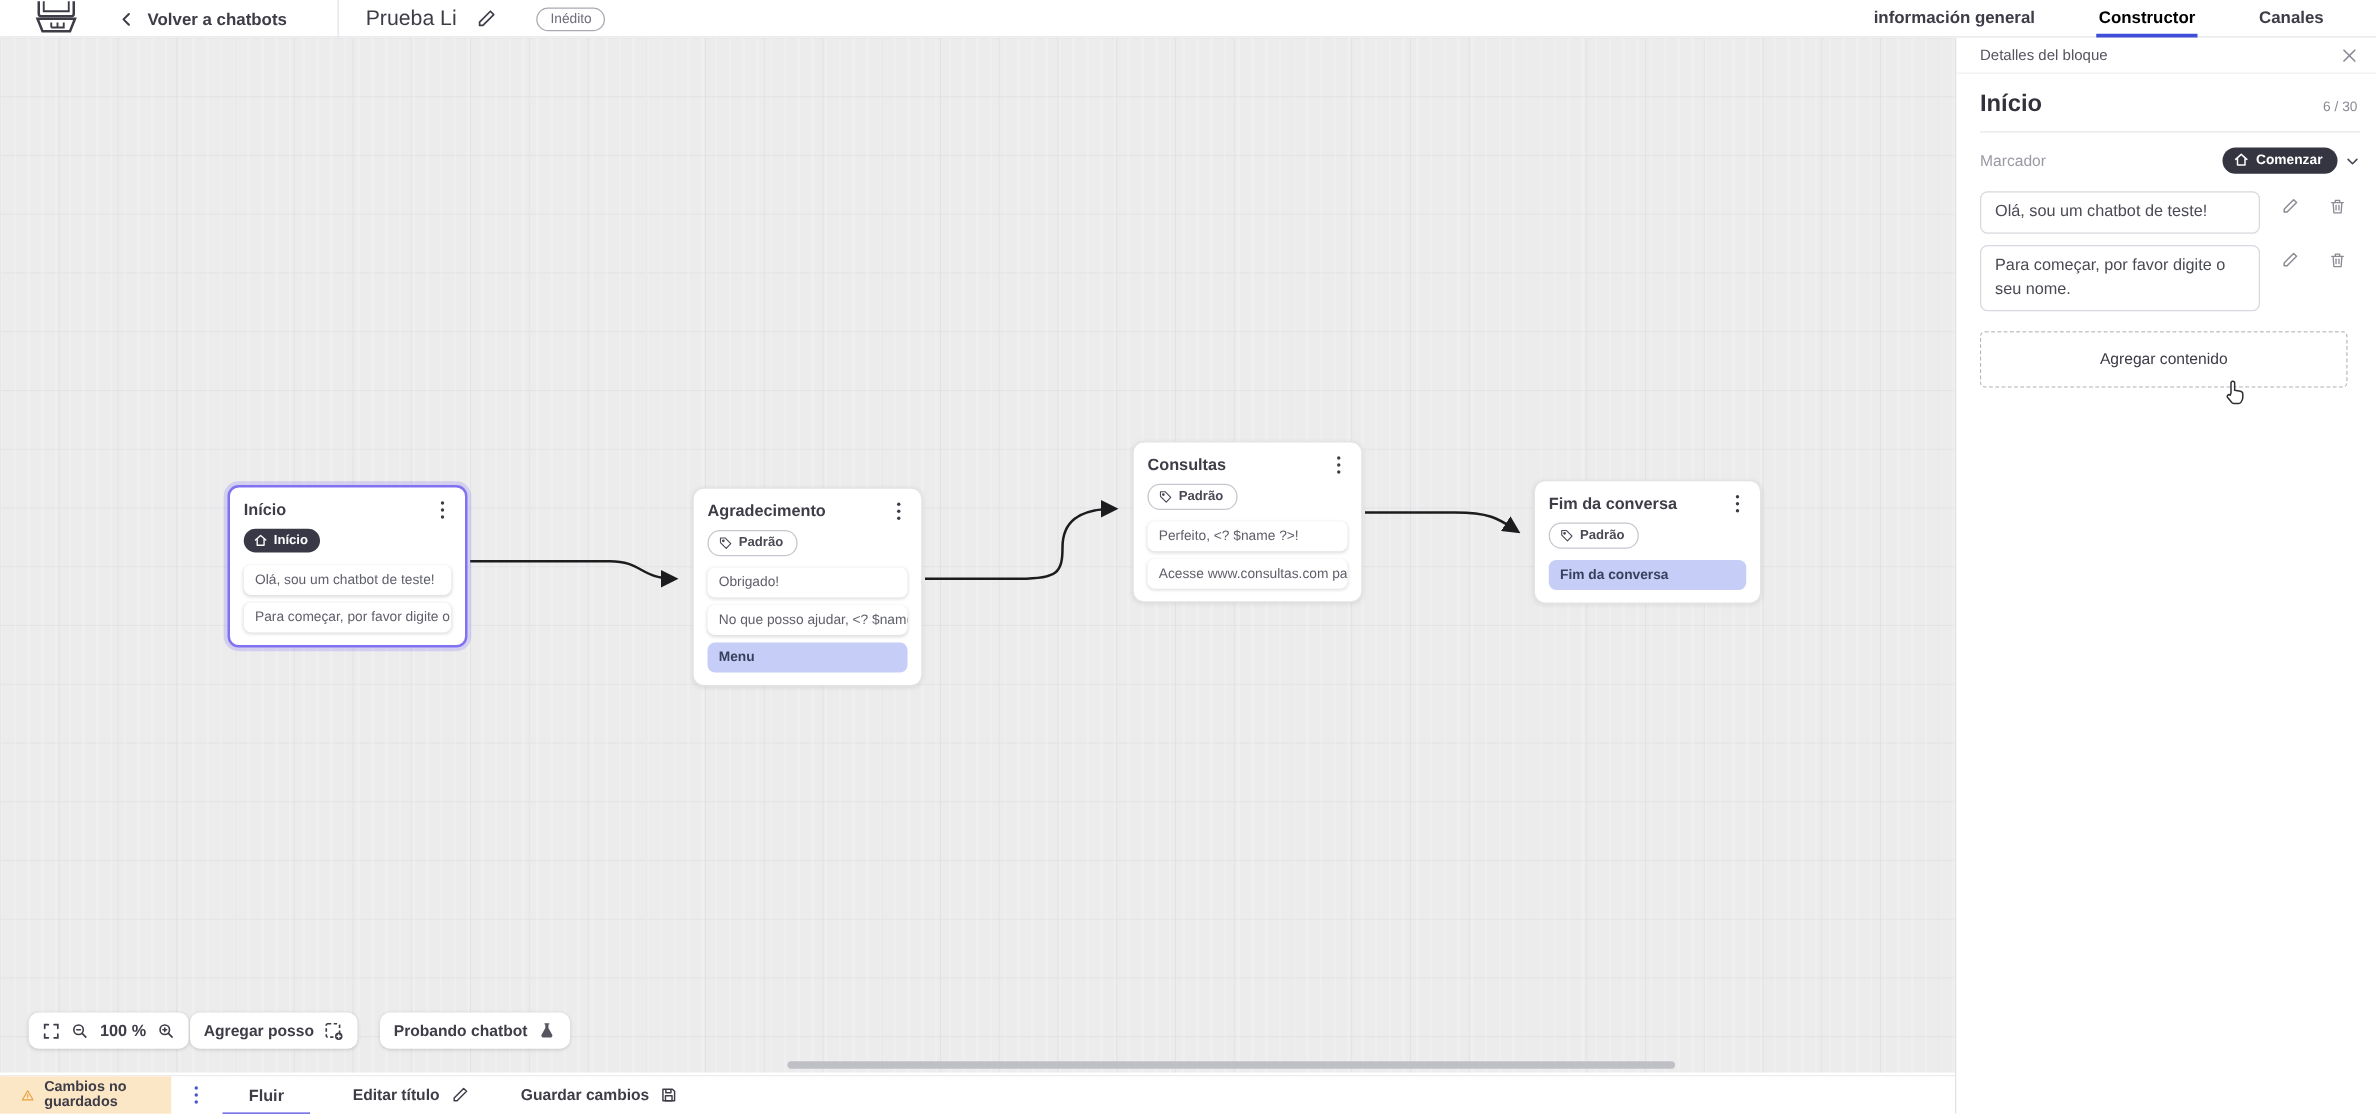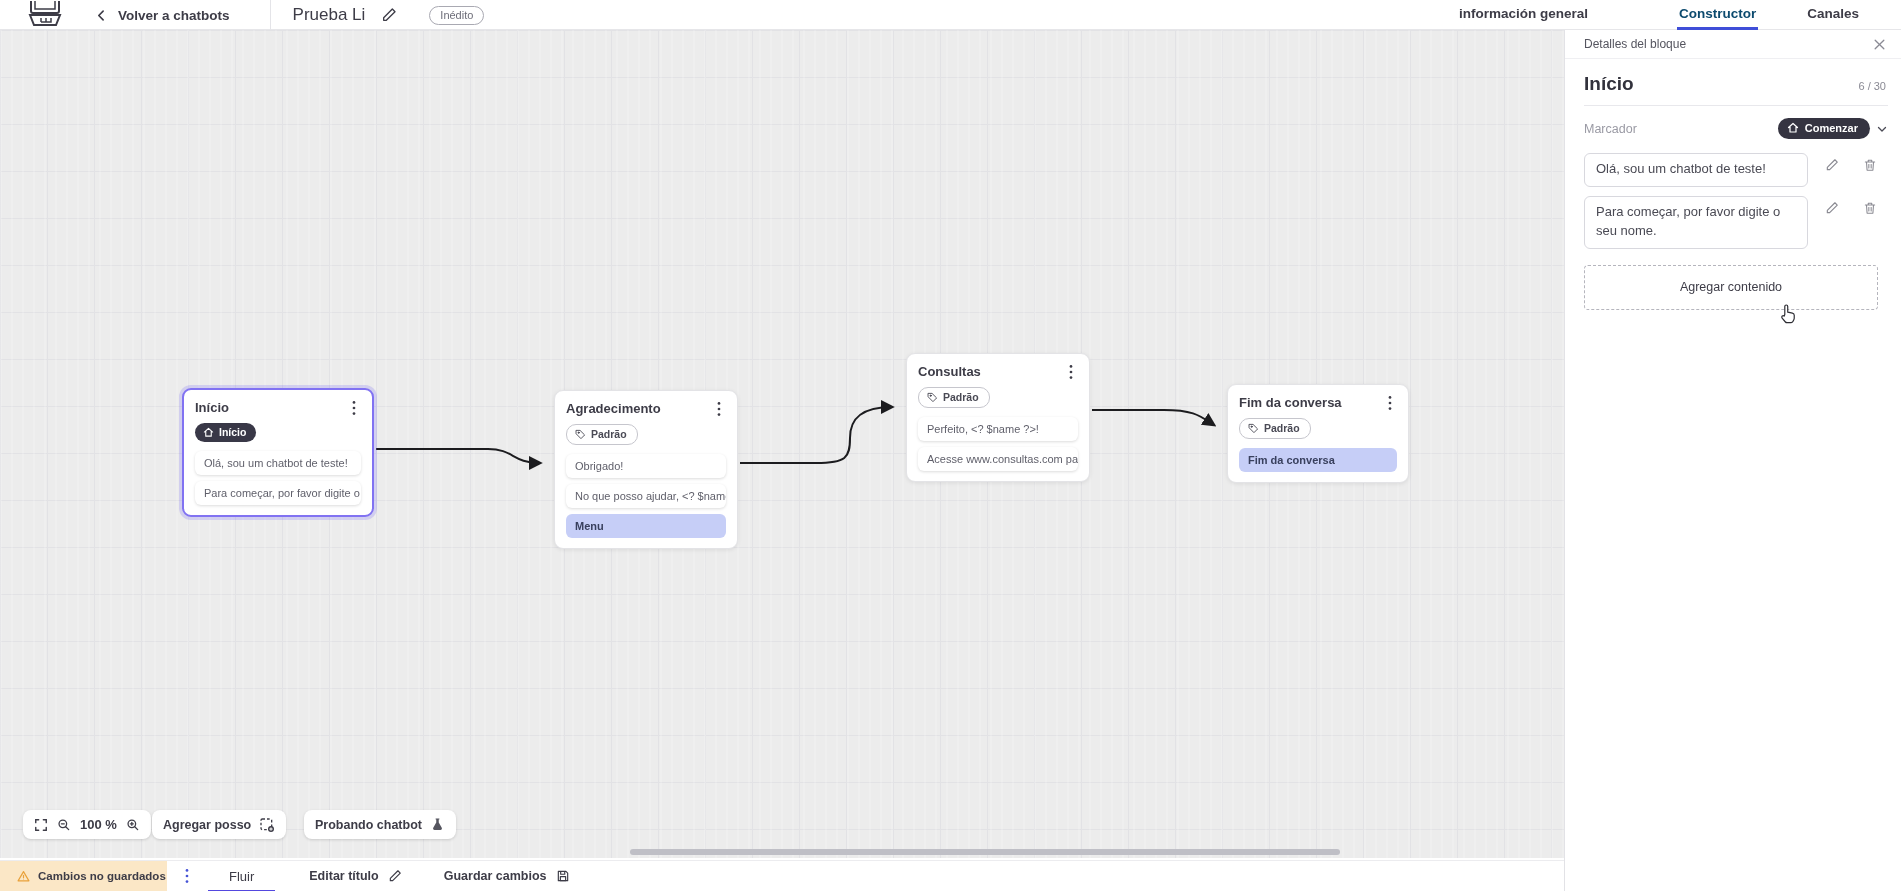--- a/index.html
+++ b/index.html
@@ -12,21 +12,21 @@
   .logo { width:36px; height:28px; margin-left:27px; color:#3d3c47; }
   .back { display:flex; align-items:center; gap:10px; margin-left:32px; cursor:pointer; }
   .back svg { width:13px; height:13px; color:#3d3c47; }
   .back-label { font-size:13.5px; font-weight:700; color:#3d3c47; }
   .tb-divider { width:1px; height:30px; background:#e4e4e8; margin-left:40px; }
   .flow-title { font-size:17px; font-weight:500; color:#3d3c47; margin-left:22px; }
   .edit-pencil { width:16px; height:16px; margin-left:16px; color:#3d3c47; cursor:pointer; }
   .status-pill { margin-left:32px; font-size:11px; color:#6d6d78; border:1px solid #a9a9b2; border-radius:10px; padding:2px 10px 3px; }
   .tb-tabs { position:absolute; right:40px; top:0; height:30px; display:flex; gap:47px; align-items:center; }
   .tb-tab { font-size:13.5px; font-weight:700; color:#3d3c47; height:30px; display:flex; align-items:center; cursor:pointer; border-bottom:3px solid transparent; padding:12px 2px; }
-  .tb-tab.active { color:#0c4a6e; border-bottom-color:#3f4ed8;margin-left:40px; }
+  .tb-tab.active { color:#000000; border-bottom-color:#3f4ed8; }
 
   
   #canvas { position:absolute; left:0; top:30px; width:1564px; height:828px; overflow:hidden;
     background-color:#ececec;
     background-image:
       repeating-linear-gradient(90deg, rgba(255,255,255,.16) 0 2px, rgba(0,0,0,0) 2px 11px),
       linear-gradient(#e2e2e5 1px, rgba(0,0,0,0) 1px),
       linear-gradient(90deg,#e2e2e5 1px, rgba(0,0,0,0) 1px);
     background-size:100% 100%, 47px 47px, 47px 47px; }
   #edges { position:absolute; left:0; top:0; width:1564px; height:828px; }
@@ -52,25 +52,25 @@
   #add-block-btn { left:152px; top:780px; }
   #add-block-btn svg { width:16px; height:16px; }
   #test-chatbot-btn { left:304px; top:780px; }
   #test-chatbot-btn svg { width:15px; height:15px; color:#55555f; }
   .zoom-label { font-size:13px; font-weight:700; }
 
   #h-scrollbar { position:absolute; left:630px; top:819px; width:710px; height:6px; border-radius:3px; background:#bfbfc6; cursor:pointer; }
 
   
   #bottombar { position:absolute; left:0; top:860px; width:1564px; height:31px; background:#fff; border-top:1px solid #ececef; display:flex; align-items:center; z-index:30; }
-  #unsaved { width:167px; height:31px; background:#fbe7c6; display:flex; align-items:center; gap:8px; padding-left:17px; }
+  #unsaved { width:137px; height:31px; background:#fbe7c6; display:flex; align-items:center; gap:8px; padding-left:17px; }
   #unsaved svg { width:13px; height:13px; color:#e9a23b; }
   #unsaved span { font-size:11.5px; font-weight:700; color:#3d3c47; }
   #bb-kebab { margin-left:13px; width:14px; height:16px; color:#4653d6; cursor:pointer; }
-  #flow-tab { position:relative; margin-left:14px; height:31px; display:flex; align-items:center; padding:0 21px; font-size:13px; font-weight:400; color:#3d3c47; cursor:pointer; }
+  #flow-tab { position:relative; margin-left:14px; height:31px; display:flex; align-items:center; padding:0 21px; font-size:13px; font-weight:700; color:#3d3c47; cursor:pointer; }
   #flow-tab::after { content:""; position:absolute; left:0; right:0; bottom:-1px; height:3px; background:#5348df; }
   .bb-action { display:flex; align-items:center; gap:9px; font-size:12.5px; font-weight:700; color:#3d3c47; cursor:pointer; }
   .bb-action svg { width:14px; height:14px; }
   #edit-title-btn { margin-left:34px; }
   #save-changes-btn { margin-left:42px; }
 
   
   #panel { position:absolute; left:1564px; top:30px; width:337px; height:861px; background:#fff; border-left:1px solid #e2e2e6; z-index:20; }
   .panel-header { height:29px; display:flex; align-items:center; justify-content:space-between; padding:0 15px 0 19px; border-bottom:1px solid #efeff2; }
   .panel-header-title { font-size:12px; color:#55555f; }

